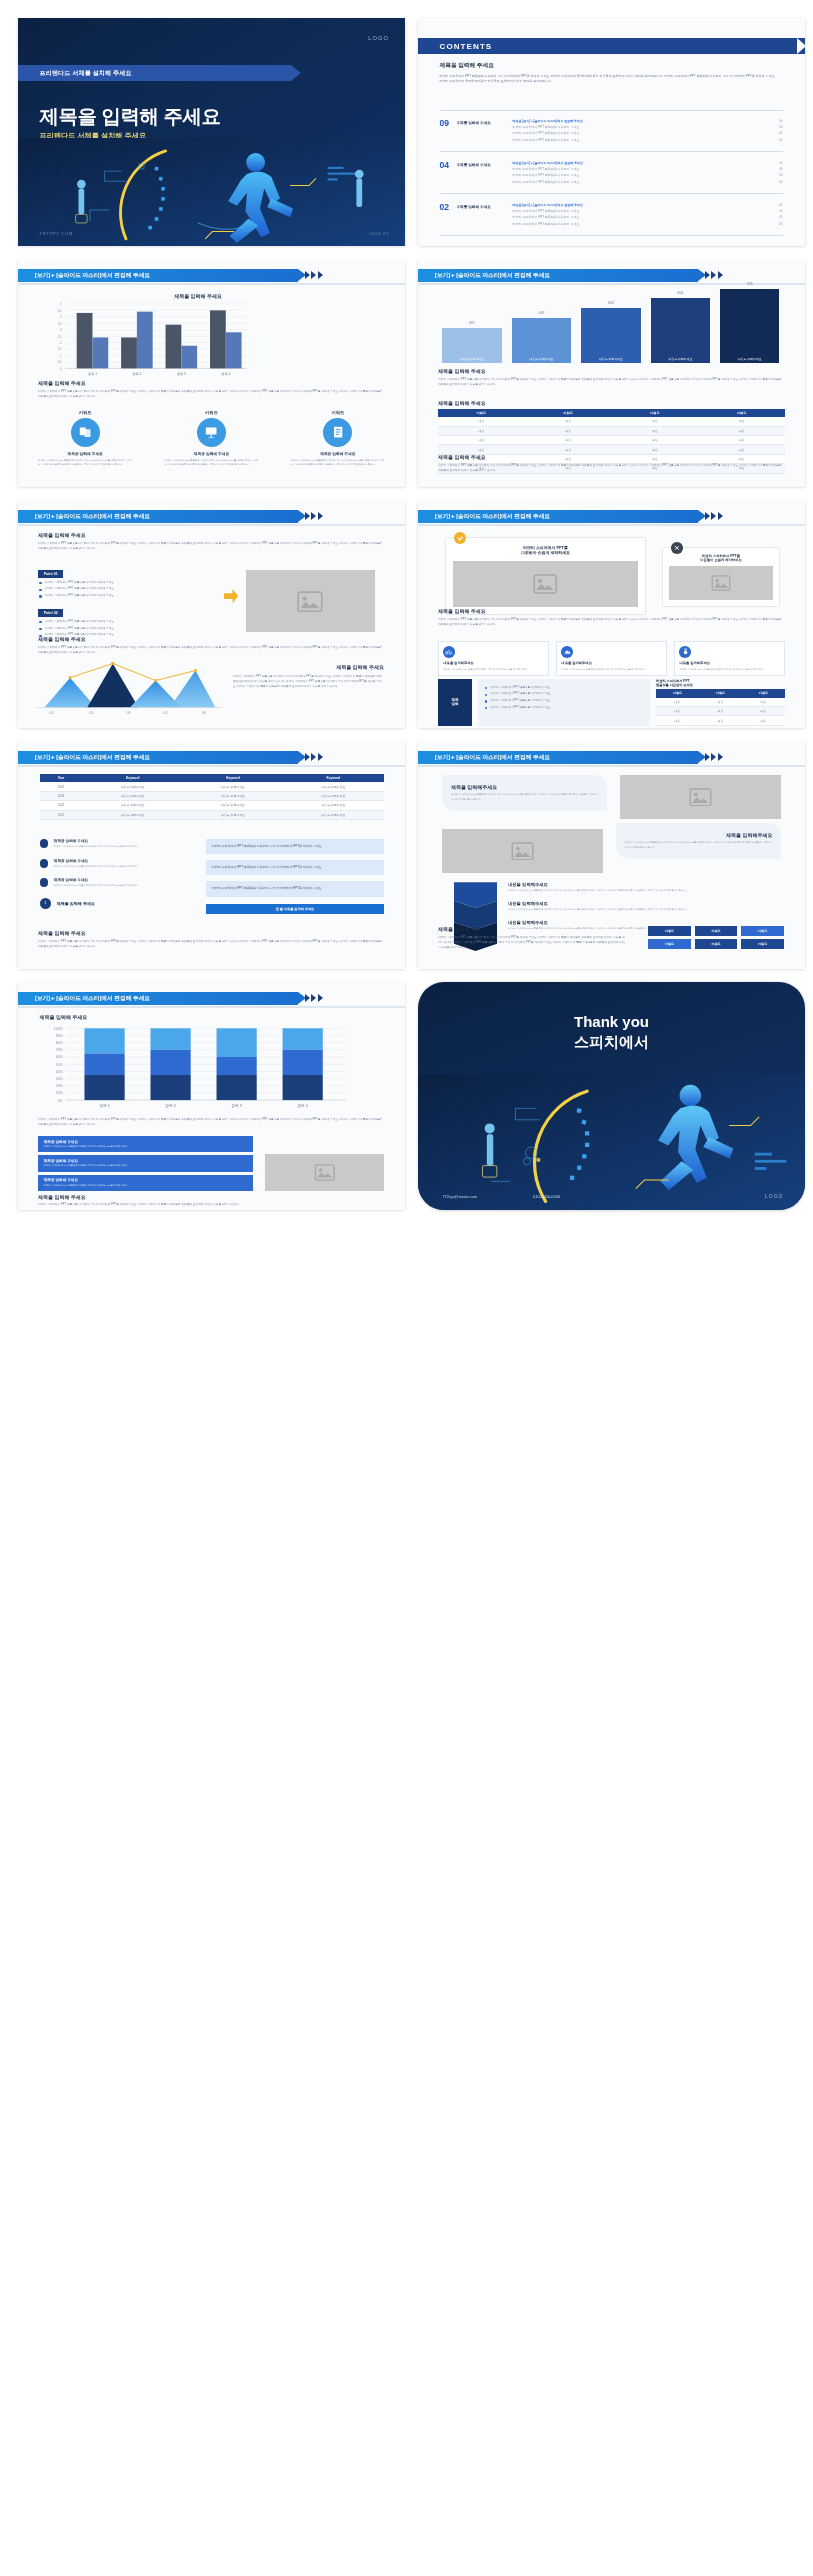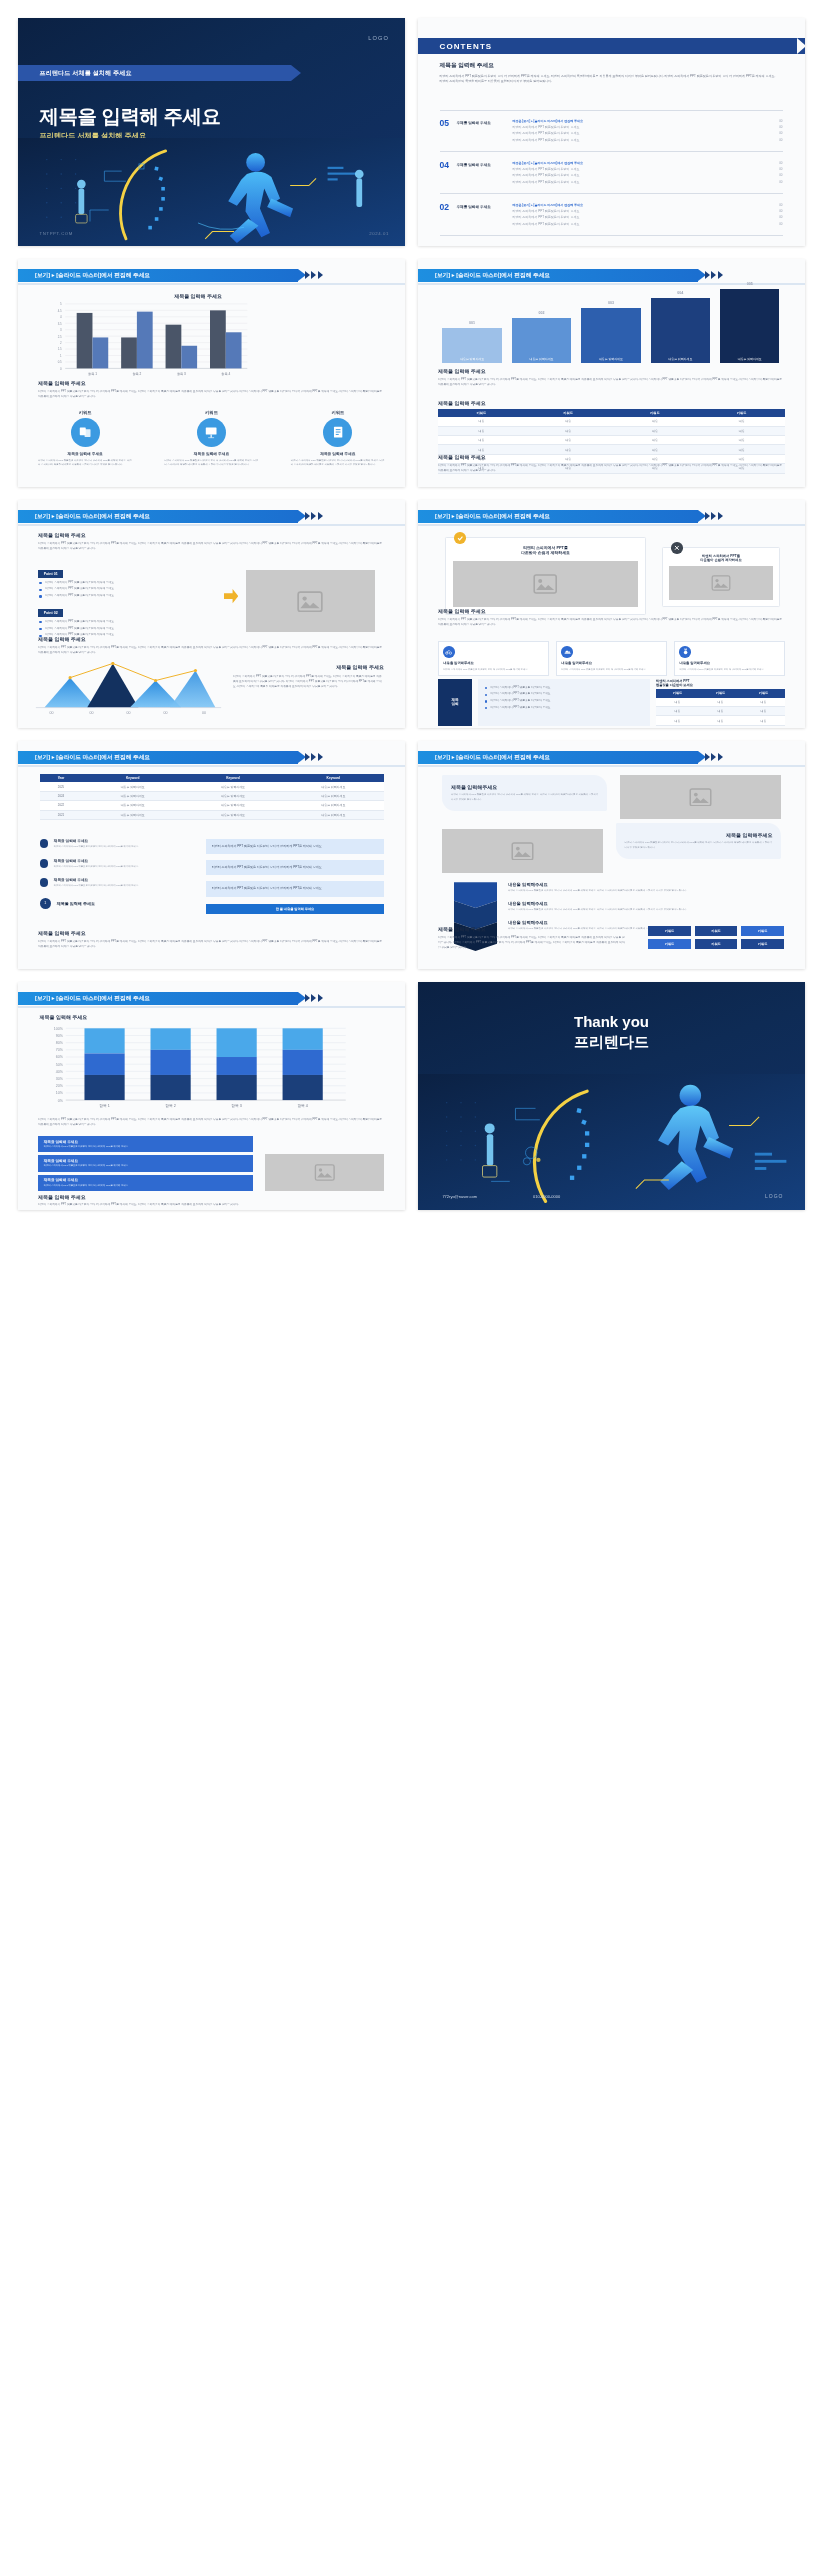--- a/index.html
+++ b/index.html
@@ -90,21 +90,21 @@
   .pt-li:before{content:"";position:absolute;left:1.4px;top:3.6px;width:2.2px;height:2.2px;border-radius:50%;background:#2f6ad0;}
 
   .ph{background:#c9c9c9;display:flex;align-items:center;justify-content:center;}
   .ph svg{opacity:.55;}
 
   .btn-blue{background:#1b6fd0;color:#fff;font-size:3.2px;font-weight:bold;text-align:center;padding:2.9px 0;}
   .chip{background:#1f4690;color:#fff;font-size:3.2px;font-weight:bold;text-align:center;padding:2.9px 0;}
   .chip.alt{background:#2f6ad0;}
 
   
-  .thx{background:linear-gradient(160deg,#0b2143 0%,#0e2b55 45%,#123166 100%);}
+  .thx{background:linear-gradient(160deg,#0b2143 0%,#0e2b55 45%,#123166 100%);border-radius:26px;}
   .thx h1{position:absolute;left:0;right:0;top:30px;text-align:center;color:#fff;font-size:15px;font-weight:bold;line-height:1.35;}
   .thx .mail{position:absolute;left:24.4px;bottom:11.5px;color:#cfd9e8;font-size:4px;}
   .thx .tel{position:absolute;left:115px;bottom:11.5px;color:#cfd9e8;font-size:4px;}
   .thx .logo{position:absolute;right:21.5px;bottom:10.8px;color:#9fb2cc;font-size:5px;letter-spacing:1px;}
 </style>
 </head>
 <body>
 
 <div class="deck">
 
@@ -197,21 +197,21 @@
     <div class="cbar">
       <span>CONTENTS</span>
     </div>
     <div class="c-intro">
       <h3>제목을 입력해 주세요</h3>
       <p>티엔티 스피치에서 PPT 템플릿을 다운받아 보다 더 편리하게 PPT를 제작해 보세요. 티엔티 스피치만의 특별한 테마들로 자유롭게 표현하여 디자인 부담을 덜어드립니다. 티엔티 스피치에서 PPT 템플릿을 다운받아 보다 더 편리하게 PPT를 제작해 보세요. 티엔티 스피치만의 특별한 테마들로 자유롭게 표현하여 디자인 부담을 덜어드립니다.</p>
     </div>
 
     <div class="c-rule" style="top:92px"></div>
     <div class="c-item" style="top:100px">
-      <div class="c-num">05</div>
+      <div class="c-num">09</div>
       <div class="c-ttl">주제를 입력해 주세요</div>
       <div class="c-lines">
         <div class="c-line first">
               <span class="t">배경은 [보기] ▸ [슬라이드 마스터]에서 편집해 주세요</span>
               <span class="n">00</span>
             </div>
         <div class="c-line">
               <span class="t">티엔티 스피치에서 PPT 템플릿을 다운받아 보세요</span>
               <span class="n">00</span>
             </div>
@@ -962,21 +962,21 @@
             <path d="M3 16l5-6 4 4 3-3 6 5z"></path>
           </svg>
     </div>
     <div style="position:absolute;left:20px;top:212px;width:215px">
       <div class="s-title">제목을 입력해 주세요</div>
       <p class="s-body" style="margin-top:2.2px">티엔티 스피치에서 PPT 템플릿을 다운받아 보다 더 편리하게 PPT를 제작해 보세요. 티엔티 스피치만의 특별한 테마들로 자유롭게 표현하여 디자인 부담을 덜어드립니다.</p>
     </div>
   </div>
 
   <div class="slide thx">
-    <h1><span>Thank you</span><br><span>프리텐다드</span></h1>
+    <h1><span>Thank you</span><br><span>스피치에서</span></h1>
     <svg style="position:absolute;left:0;right:0;bottom:0" width="387" height="136" viewBox="0 0 540 190" preserveAspectRatio="none">
       <defs>
         <linearGradient id="bg2" x1="0" y1="0" x2="1" y2="1">
           <stop offset="0" stop-color="#0b2143"></stop>
               <stop offset="1" stop-color="#15407e"></stop>
         </linearGradient>
         <linearGradient id="bodyg2" x1="0" y1="0" x2="0" y2="1">
           <stop offset="0" stop-color="#63d0ff"></stop>
               <stop offset="1" stop-color="#1e63d6"></stop>
         </linearGradient>

